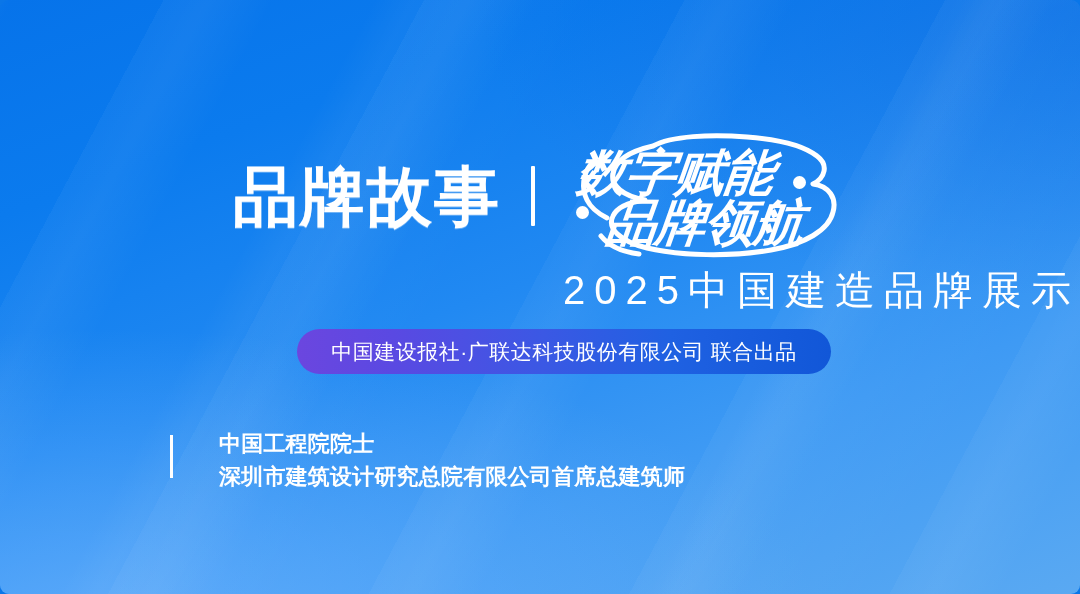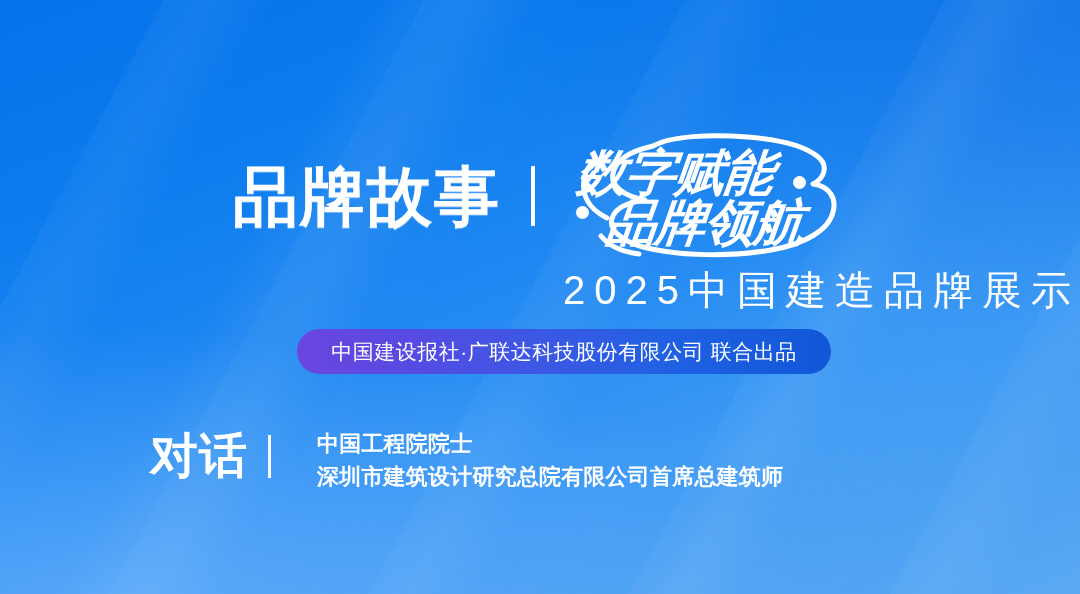--- a/index.html
+++ b/index.html
@@ -17,20 +17,21 @@
     overflow: hidden;
     font-family: "Liberation Sans", "DejaVu Sans", sans-serif;
     
     background:
       linear-gradient(160deg,
         #0673ea 0%,
         #0b7bee 22%,
         #2189f2 48%,
         #3e9af4 72%,
         #5aa9f2 100%);
+    border-radius: 9px;
   }
 
   
   .bg-wash {
     position: absolute;
     inset: 0;
     background:
       radial-gradient(120% 90% at 10% 105%, rgba(120,185,255,0.55) 0%, rgba(120,185,255,0.0) 55%),
       radial-gradient(90% 80% at 98% 2%, rgba(0,86,210,0.30) 0%, rgba(0,86,210,0.0) 60%);
     pointer-events: none;
@@ -296,21 +297,20 @@
   </div>
 
   <div class="subtitle">2025中国建造品牌展示</div>
 
   <div class="pill-wrap">
     <div class="pill">中国建设报社·广联达科技股份有限公司 联合出品</div>
   </div>
 
   <div class="guest-block">
     <div class="guest-name-row">
-      <div class="guest-label">对话</div>
       <div class="guest-divider"></div>
     </div>
     <div class="guest-credentials">
       <div>中国工程院院士</div>
       <div>深圳市建筑设计研究总院有限公司首席总建筑师</div>
     </div>
   </div>
 
 </div>
 

